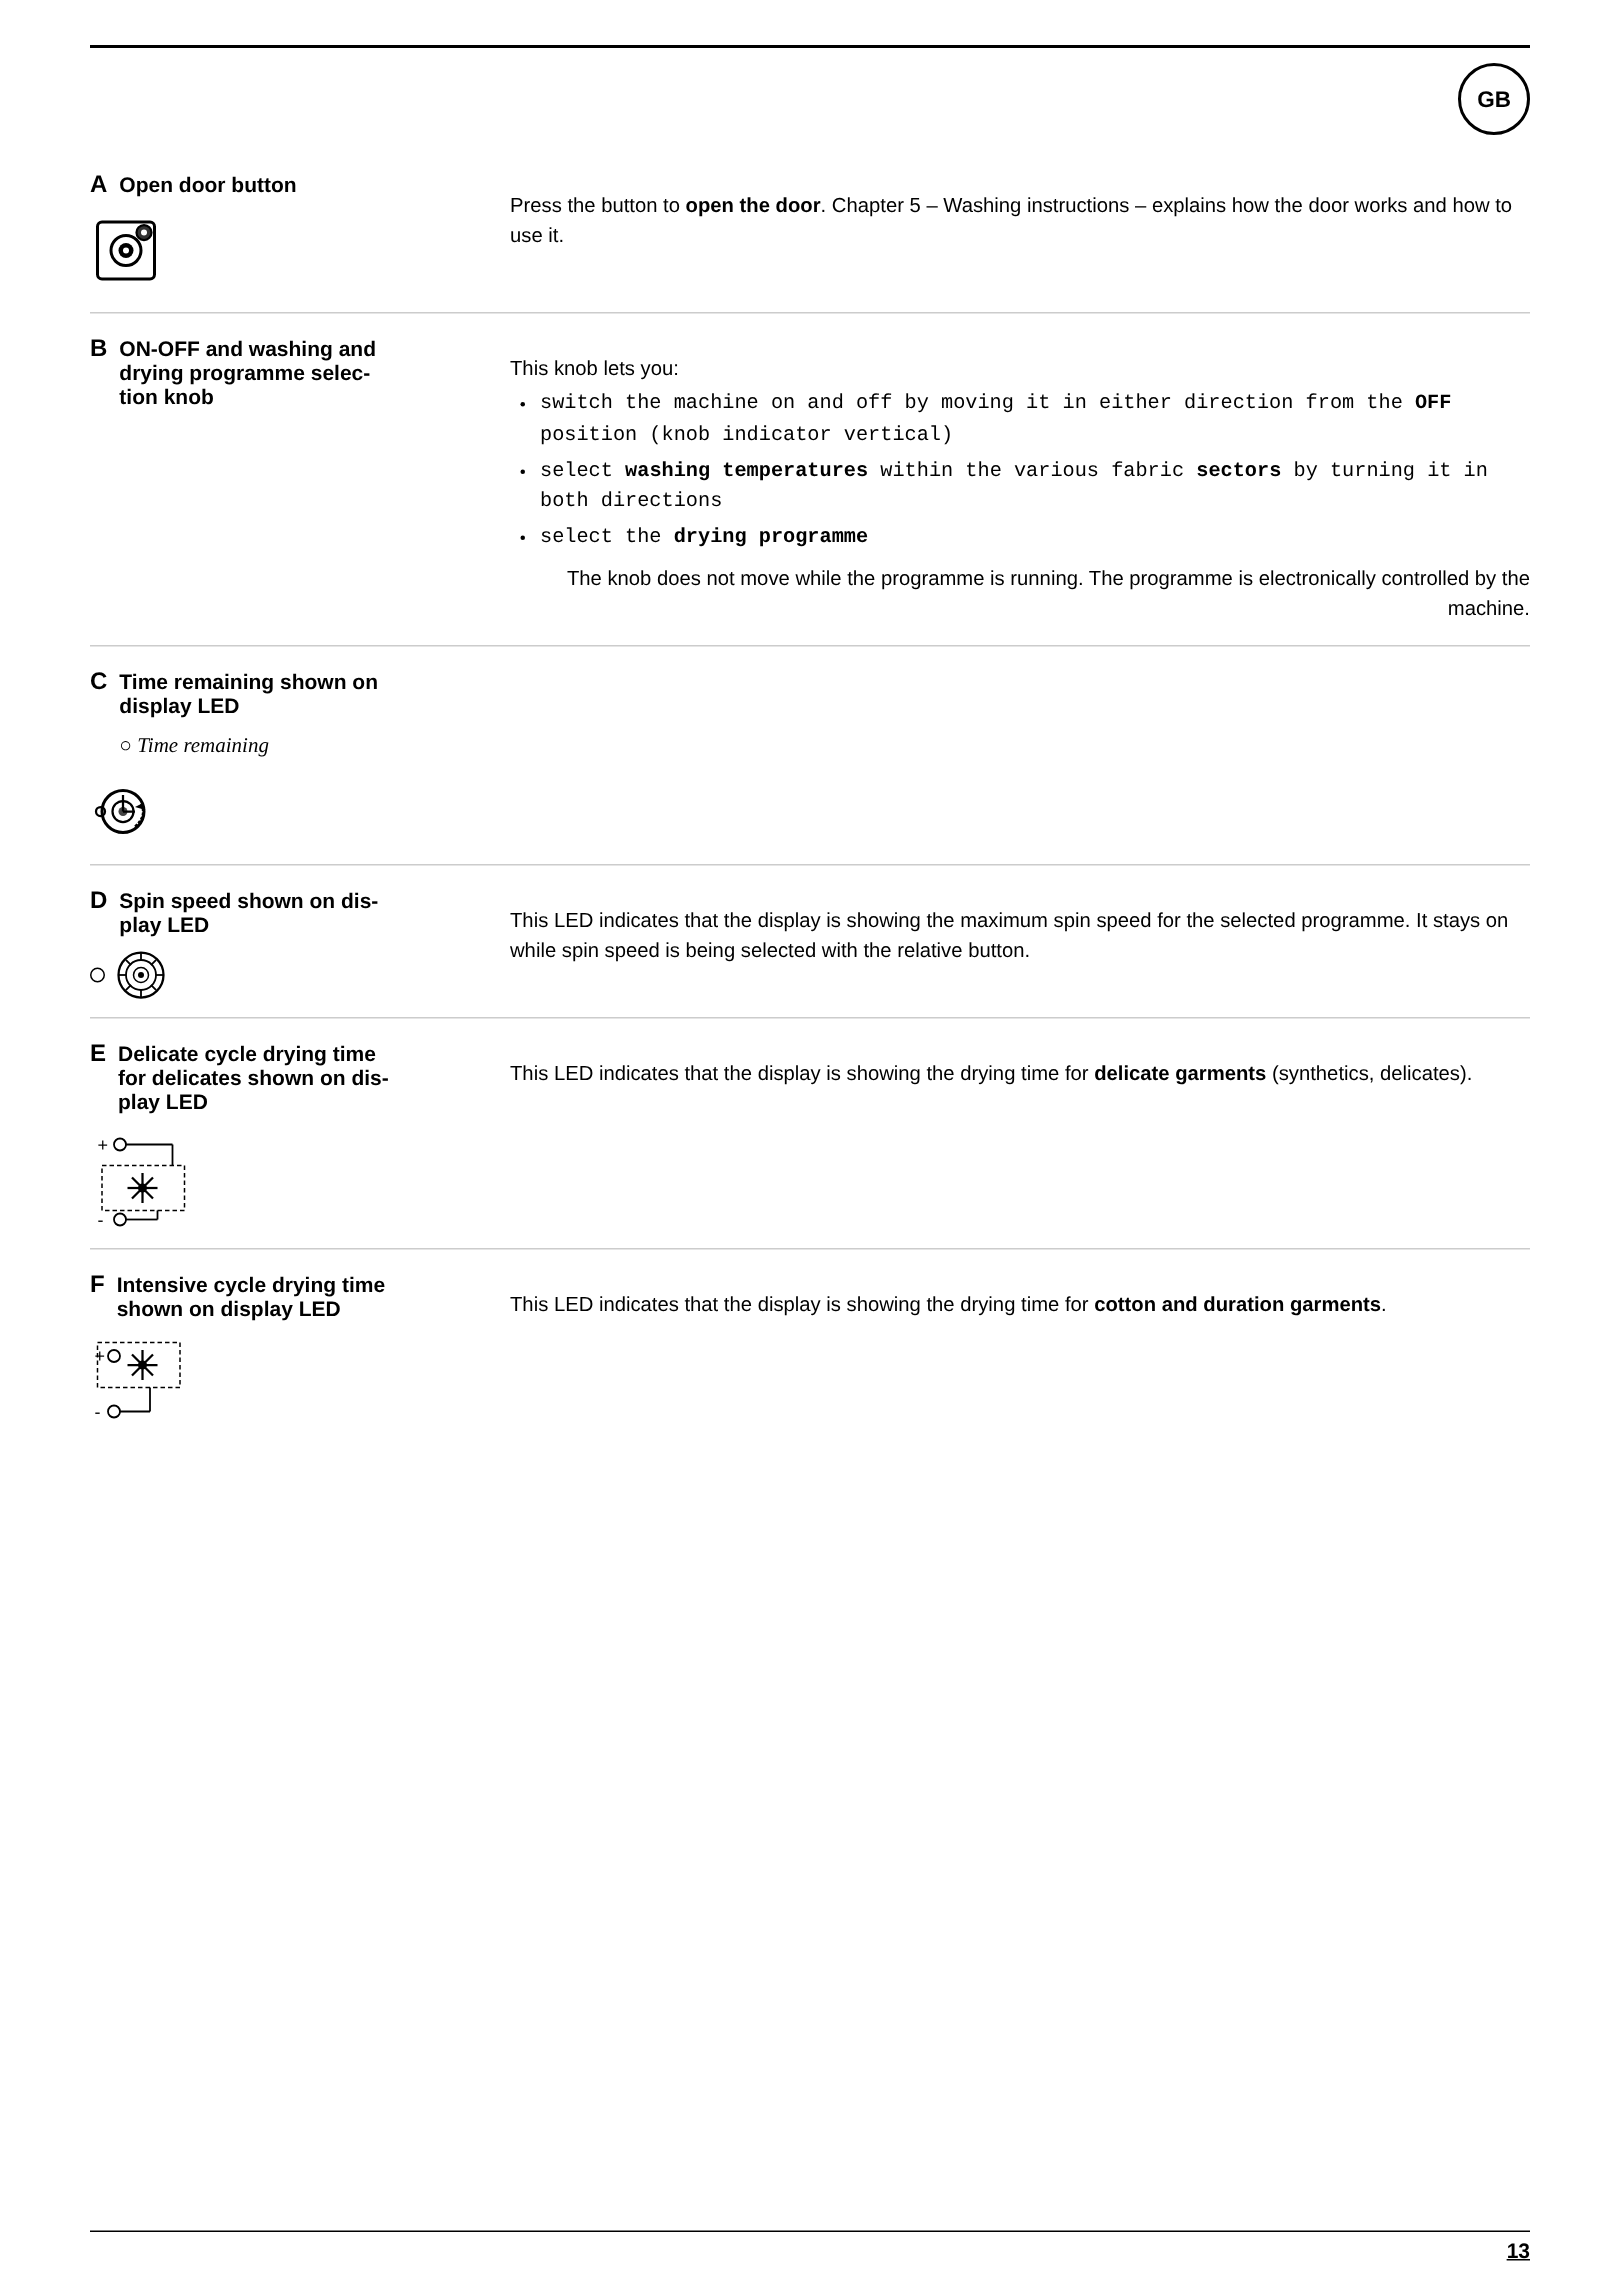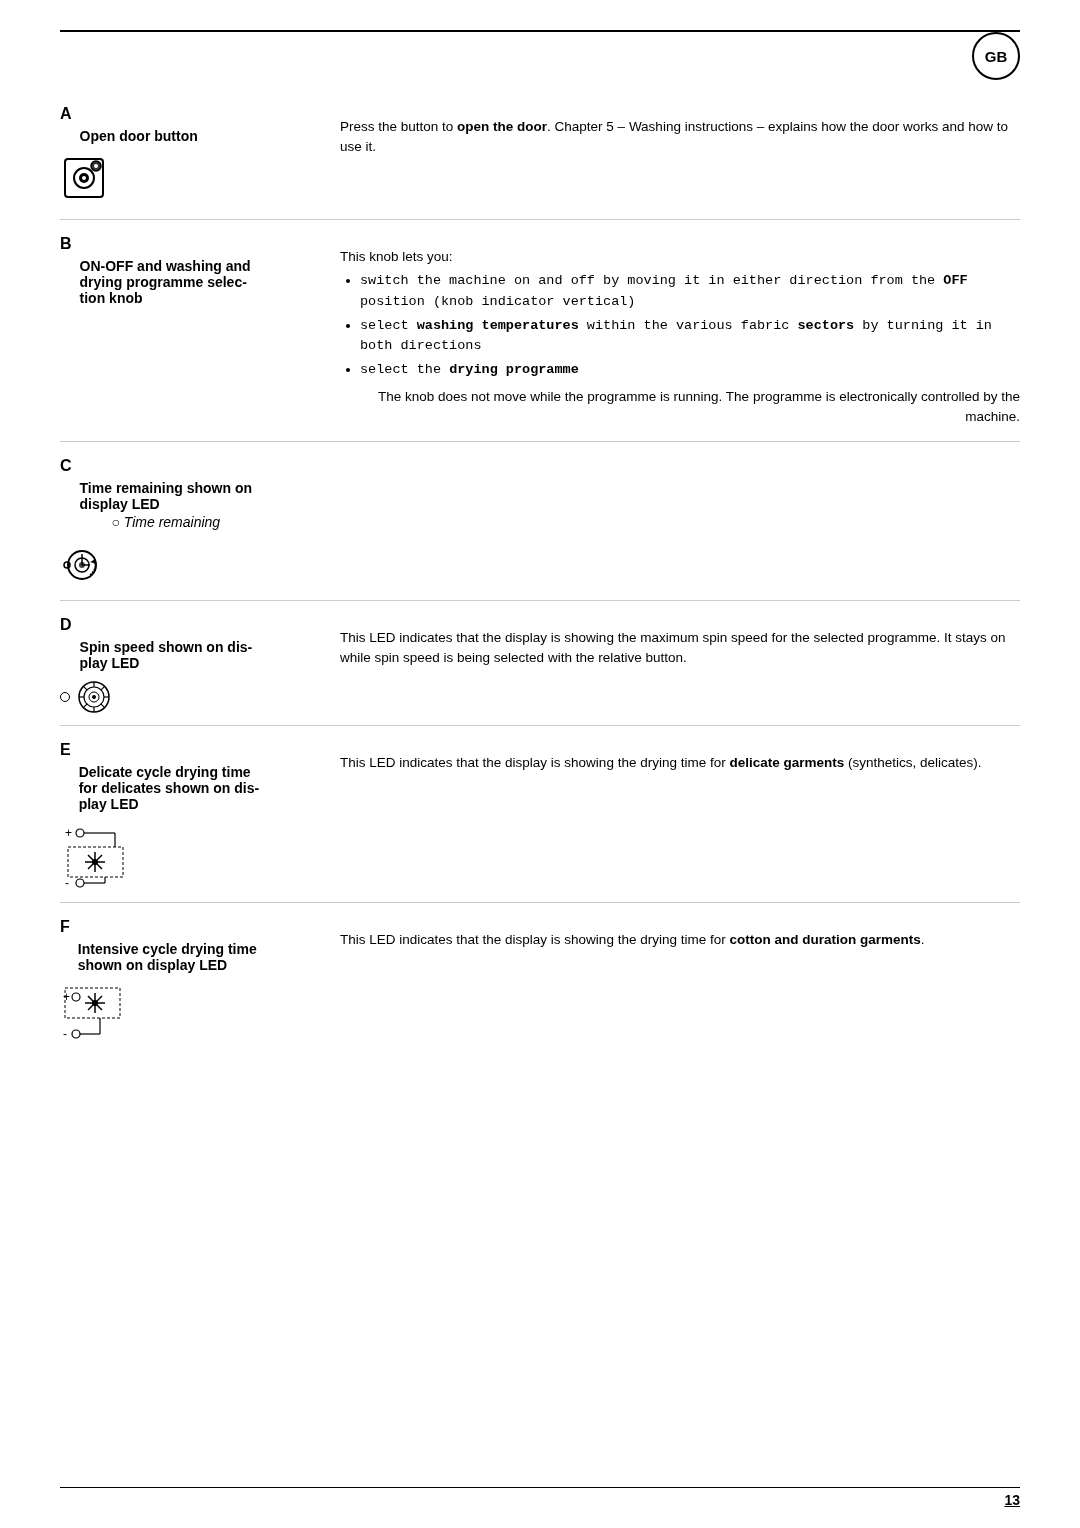--- a/index.html
+++ b/index.html
@@ -23,21 +23,21 @@
       min-height: 1528px;
       padding: 30px 60px 60px 60px;
       position: relative;
     }
 
     .top-bar {
       display: flex;
       justify-content: flex-end;
       align-items: center;
       border-top: 2px solid #000;
-      padding-top: 0;
+      padding-top: 10px;
       margin-bottom: 20px;
     }
 
     .gb-badge {
       border: 2px solid #000;
       border-radius: 50%;
       width: 48px;
       height: 48px;
       display: flex;
       align-items: center;
@@ -63,27 +63,27 @@
 
     .section-letter {
       font-weight: bold;
       font-size: 16px;
       margin-right: 8px;
     }
 
     .section-title {
       font-weight: bold;
       font-size: 14px;
-      margin-top: 23px;
     }
 
     .section-subtitle {
       font-size: 14px;
       font-style: italic;
-      margin-top: 2px;
+      margin-top: 12px;
+      font-family: Liberation Serif, serif;
     }
 
     .section-right {
       flex: 1;
       padding-top: 5px;
       font-size: 13.5px;
       line-height: 1.5;
     }
 
     .section-header {
@@ -141,21 +141,20 @@
       position: absolute;
       bottom: 40px;
       left: 60px;
       right: 60px;
       border-top: 1px solid #000;
     }
 
     .section-title-block {
       display: flex;
       flex-direction: column;
-      align-items: center;
     }
 
     p {
       margin-bottom: 4px;
       margin-top: 12px;
     }
   </style>
 </head>
 <body>
 

